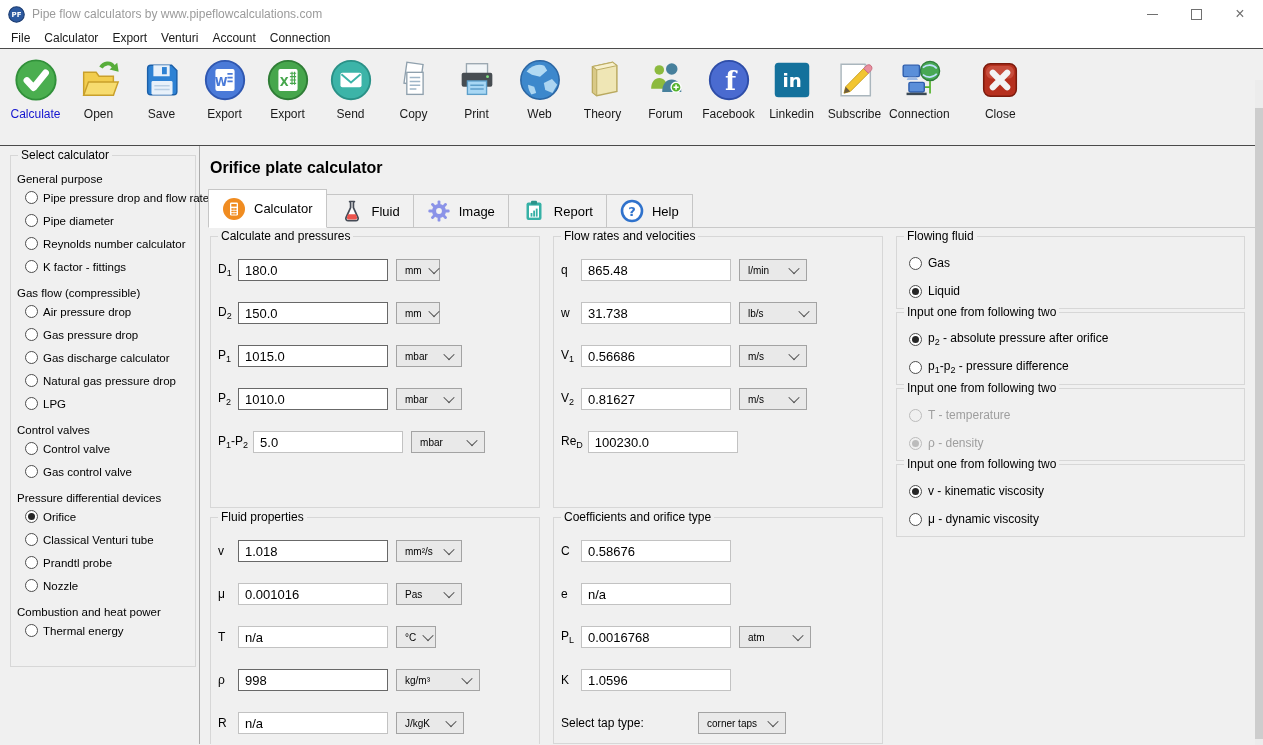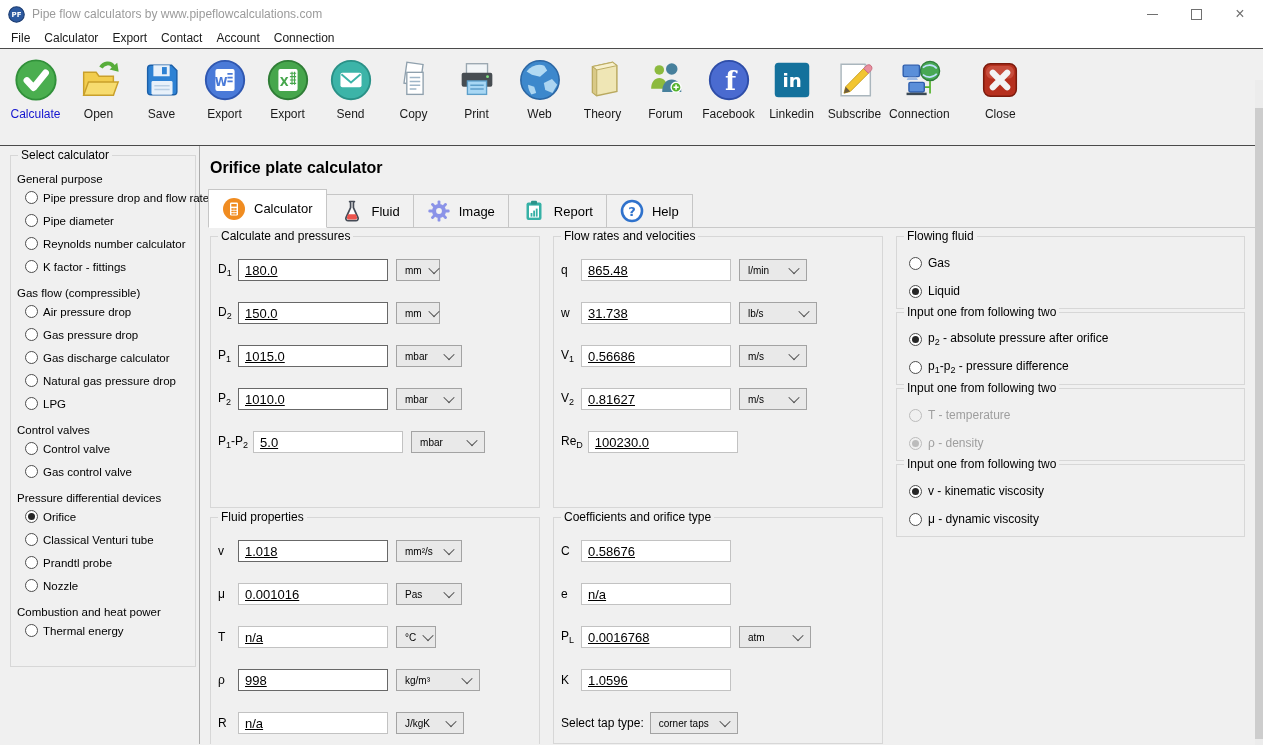--- a/index.html
+++ b/index.html
@@ -52,25 +52,25 @@
   .content{flex:1;border-top:1px solid #c9c9c9;margin-top:-1px;padding:4px 0 0 2px;display:flex;gap:13px;overflow:hidden;}
   .col{width:330px;flex:none;display:flex;flex-direction:column;gap:9px;padding-top:4px;box-sizing:border-box;}
   .col3{flex:1;min-width:0;display:flex;flex-direction:column;gap:3px;padding-top:4px;margin-right:14px;text-align:right;}
   .g-top{height:272px;flex:none;}
   .g-bottom{flex:1;}
   .fieldgroup{padding:21px 8px 0 7px;}
   .fg-row{display:flex;align-items:center;height:24px;margin-bottom:19px;}
   .fld-label{min-width:15px;padding-right:5px;font-size:12px;white-space:nowrap;}
   .fld-label sub{font-size:9px;}
   .fld-input{width:150px;height:22px;box-sizing:border-box;border:1px solid #686868;background:#fff;padding:1px 6px;color:#000;
-    font-family:"Liberation Sans","DejaVu Sans",sans-serif;font-size:13px;outline:none;text-decoration:underline;}
+    font-family:"Liberation Sans","DejaVu Sans",sans-serif;font-size:13px;outline:none;}
   .fld-input.ro{border-color:#c2c2c2;}
   .combo{margin-left:8px;height:22px;box-sizing:border-box;border:1px solid #a3a3a3;background:#e9e9e9;display:flex;align-items:center;justify-content:space-between;padding:0 8px 0 8px;font-size:10px;white-space:nowrap;}
   .chev{width:7px;height:7px;border-right:1.4px solid #4e4e4e;border-bottom:1.4px solid #4e4e4e;transform:rotate(45deg) translate(-1px,-1px);flex:none;margin-left:8px;}
-  .tap-row{display:flex;align-items:center;justify-content:flex-start;height:24px;padding-right:2px;}
+  .tap-row{display:flex;align-items:center;justify-content:space-between;height:24px;padding-right:2px;}
   .tap-label{font-size:12px;margin-right:6px;}
   .tap-row .combo{margin-left:0;margin-right:86px;}
   
   .rgroup{height:73px;flex:none;padding:12px 8px 0 10px;}
   .rgroup .radio-row{height:28px;padding-left:2px;gap:6px;}
   .rgroup .radio-label{font-size:12px;}
   .rgroup .radio-label sub{font-size:9px;}
   
   .scrollbar{position:absolute;top:80px;right:0;bottom:0;width:8px;background:#ececec;}
   .scrollthumb{position:absolute;left:0;right:0;top:28px;bottom:6px;background:#cdcdcd;}
@@ -98,21 +98,21 @@
       <span class="wc">
           <span class="wc-close-glyph">×</span>
         </span>
     </div>
   </div>
 
   <div class="menubar" id="menubar">
       <span class="menu-item">File</span>
       <span class="menu-item">Calculator</span>
       <span class="menu-item">Export</span>
-      <span class="menu-item">Contact</span>
+      <span class="menu-item">Venturi</span>
       <span class="menu-item">Account</span>
       <span class="menu-item">Connection</span>
     </div>
 
   <div class="toolbar" id="toolbar">
       <div class="tbtn">
         <div class="ticon"><svg width="100%" height="100%" viewBox="0 0 48 48" xmlns="http://www.w3.org/2000/svg">
             <circle cx="24" cy="24" r="20.5" fill="#4aae4f" stroke="#31903a" stroke-width="2"></circle>
             <path d="M14.5 24.5l7 7.5L34 16.5" fill="none" stroke="#fff" stroke-width="7" stroke-linecap="round" stroke-linejoin="round"></path>
           </svg></div>

